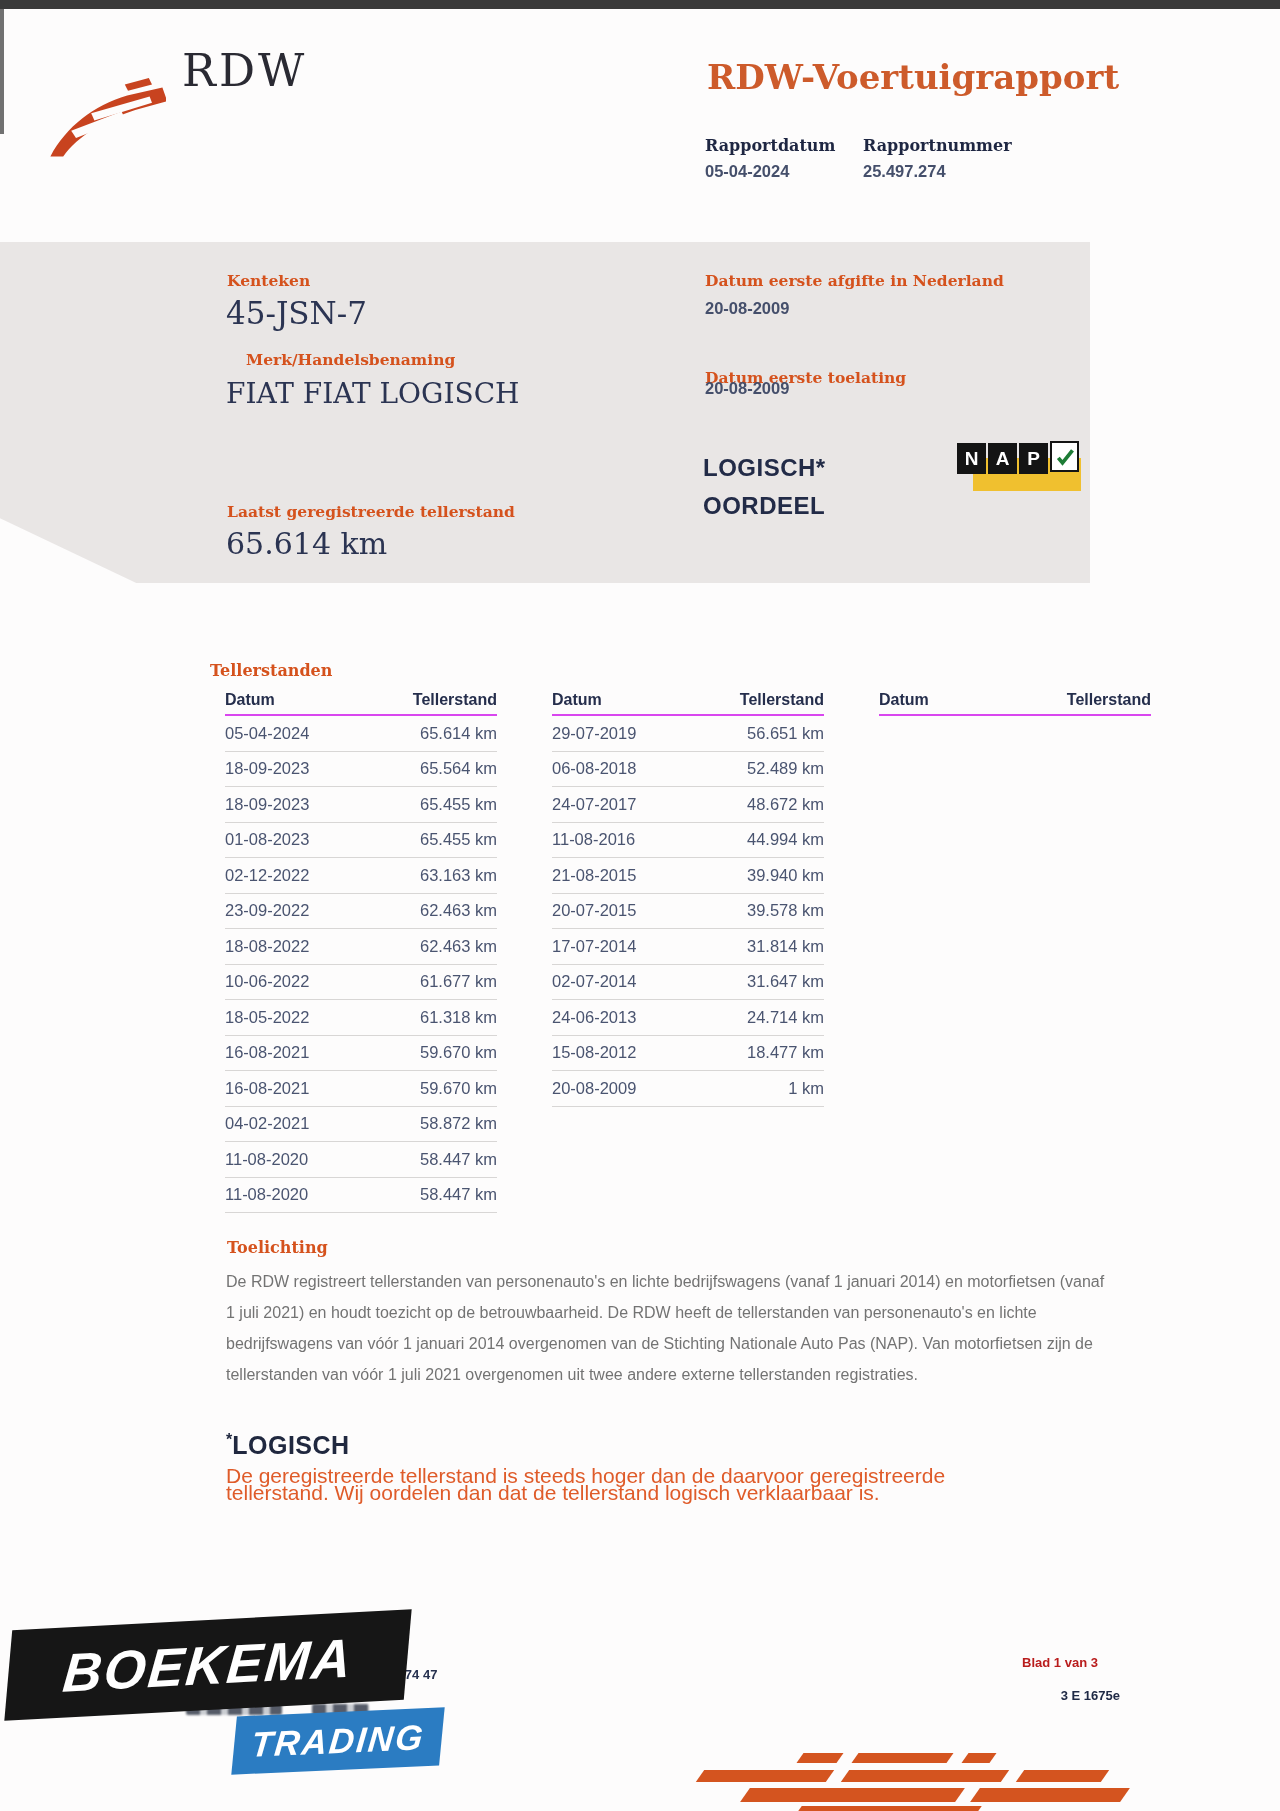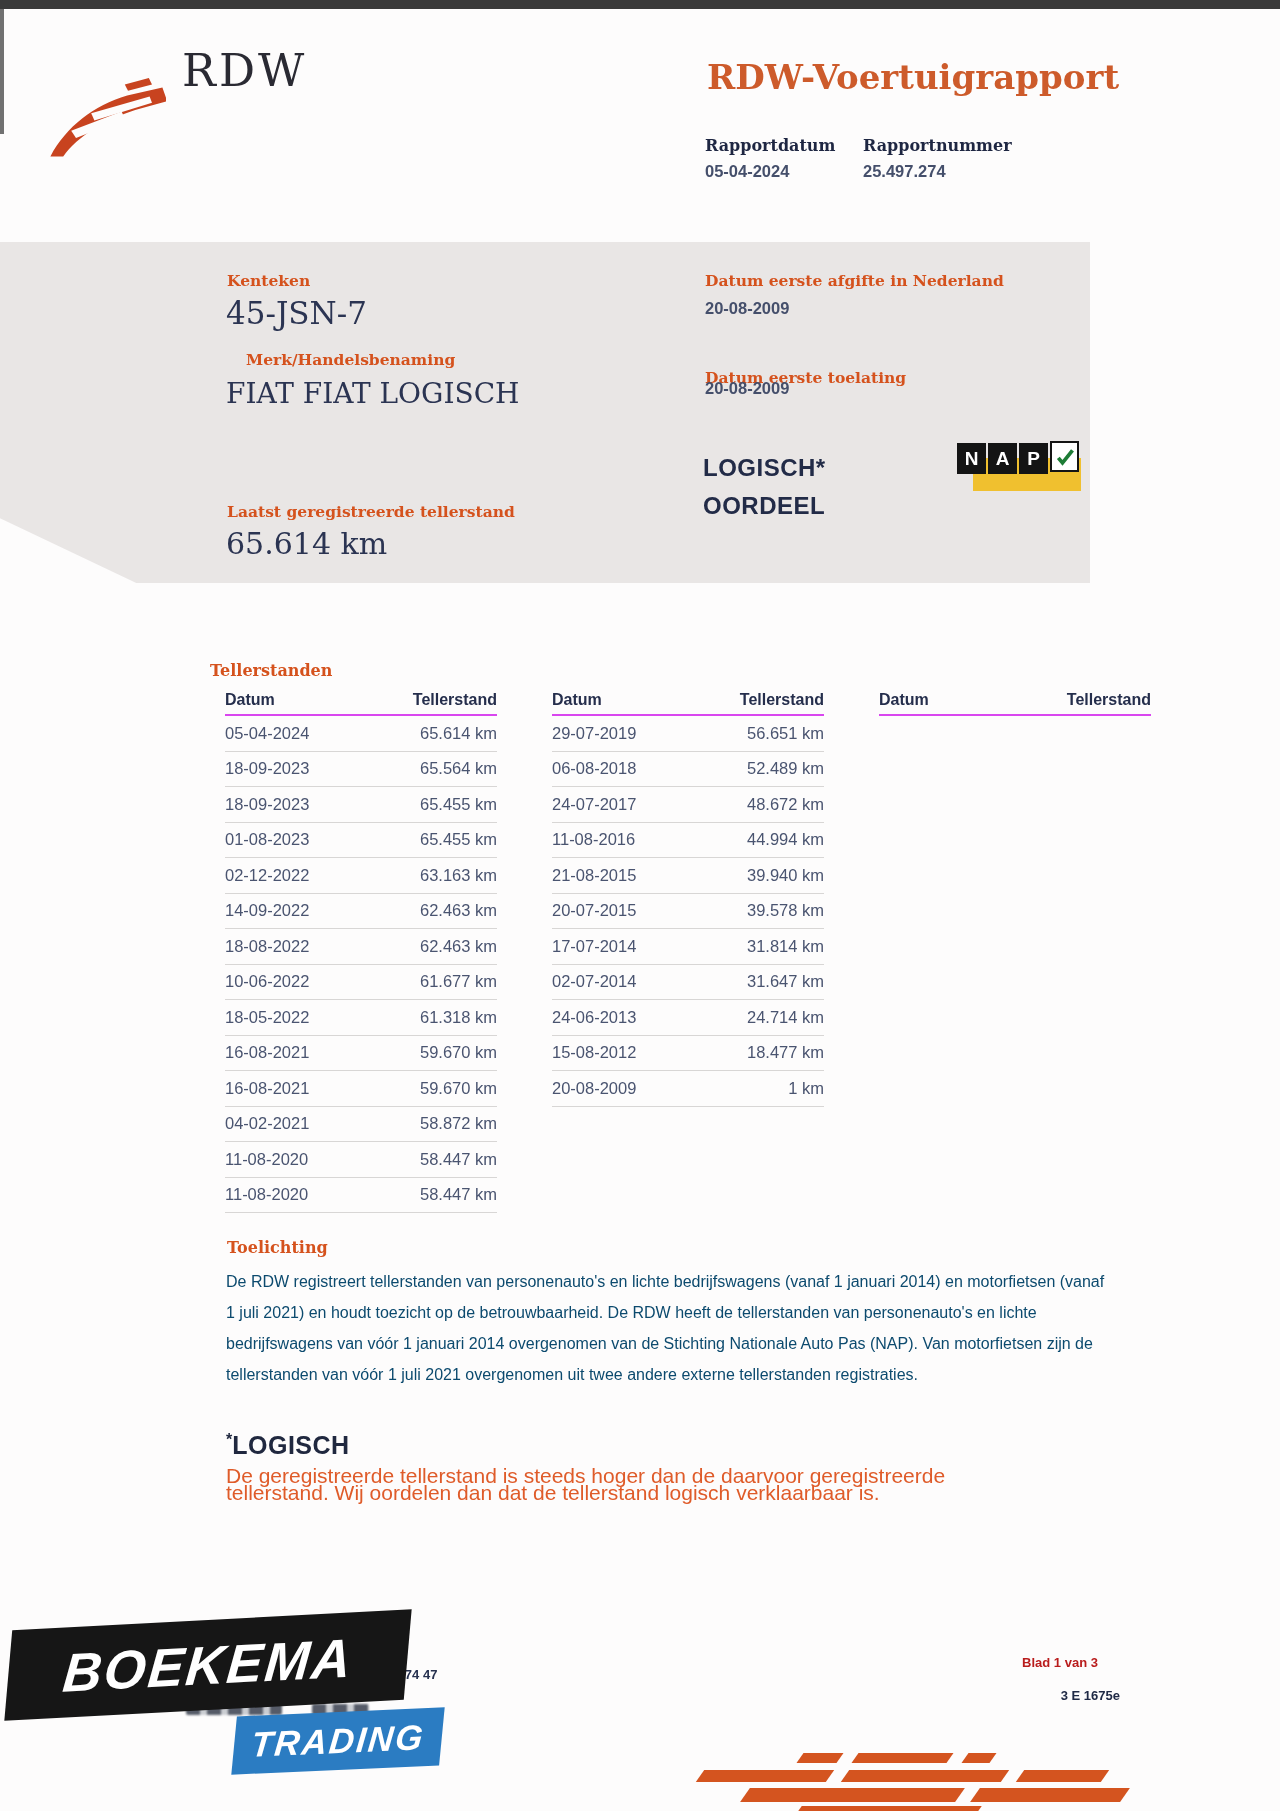--- a/index.html
+++ b/index.html
@@ -52,21 +52,21 @@
   .odo-col-1{left:225px;} .odo-col-2{left:552px;} .odo-col-3{left:879px;}
   .col-head{display:flex;justify-content:space-between;padding-bottom:5px;border-bottom:2px solid #d946ef;
             font-weight:bold;font-size:16px;color:#252e4c;}
   .t-row{display:flex;justify-content:space-between;align-items:center;height:34.5px;border-bottom:1px solid #d8d6d5;
          font-size:16.5px;color:#4a5470;}
   .t-row .t-date{}
   .t-row .t-val{}
 
   
   .h-toelichting{left:227px;top:1238px;}
-  .body-par{position:absolute;left:226px;top:1266px;width:880px;font-size:16px;line-height:31px;color:#0c4a6e;}
+  .body-par{position:absolute;left:226px;top:1266px;width:880px;font-size:16px;line-height:31px;color:#737373;}
   .logisch-head{position:absolute;left:226px;top:1431px;color:#20283f;font-weight:bold;}
   .logisch-head .ast{font-size:16px;vertical-align:9px;}
   .logisch-head .word{font-size:25px;letter-spacing:.5px;}
   .orange-par{position:absolute;left:226px;top:1467px;width:820px;font-size:21px;line-height:17px;color:#df5b29;}
 
   
   .obscured{position:absolute;top:1704px;height:11px;z-index:1;border-radius:2px;filter:blur(1.2px);opacity:.85;
             background:repeating-linear-gradient(90deg,#39404f 0 14px,#c2c5cb 14px 21px);}
   .obs-1{left:186px;width:96px;} .obs-2{left:312px;width:57px;}
   .boekema-box{position:absolute;left:8px;top:1620px;width:400px;height:90px;background:#161616;z-index:2;
@@ -162,21 +162,21 @@
         </div>
         <div class="t-row">
           <span class="t-date">01-08-2023</span>
           <span class="t-val">65.455 km</span>
         </div>
         <div class="t-row">
           <span class="t-date">02-12-2022</span>
           <span class="t-val">63.163 km</span>
         </div>
         <div class="t-row">
-          <span class="t-date">14-09-2022</span>
+          <span class="t-date">23-09-2022</span>
           <span class="t-val">62.463 km</span>
         </div>
         <div class="t-row">
           <span class="t-date">18-08-2022</span>
           <span class="t-val">62.463 km</span>
         </div>
         <div class="t-row">
           <span class="t-date">10-06-2022</span>
           <span class="t-val">61.677 km</span>
         </div>

